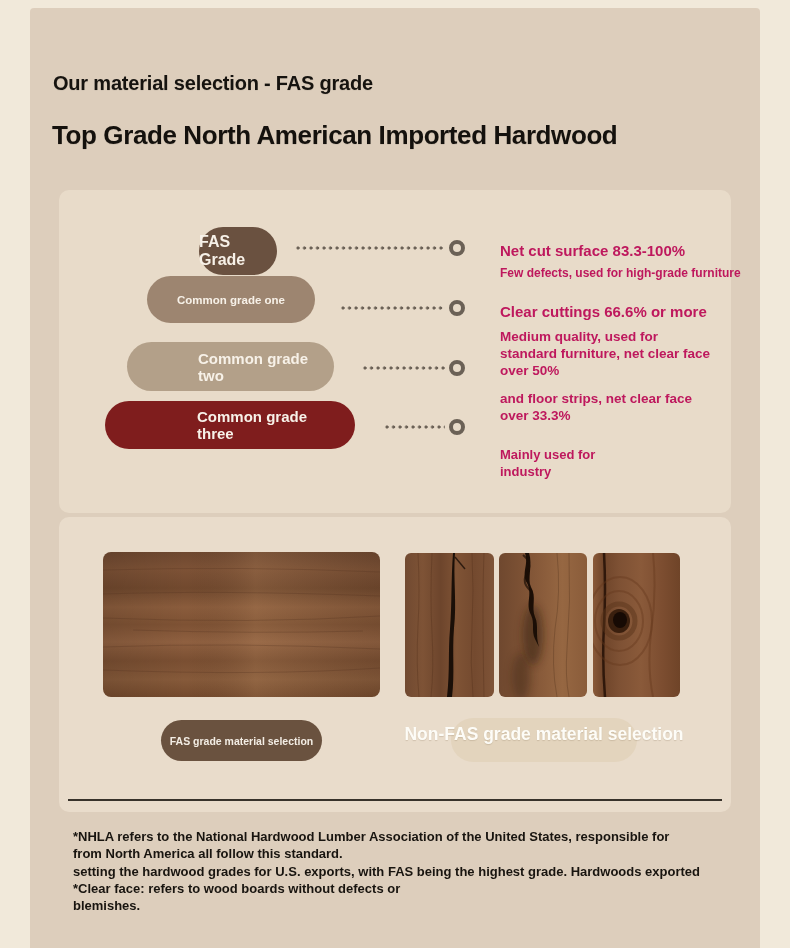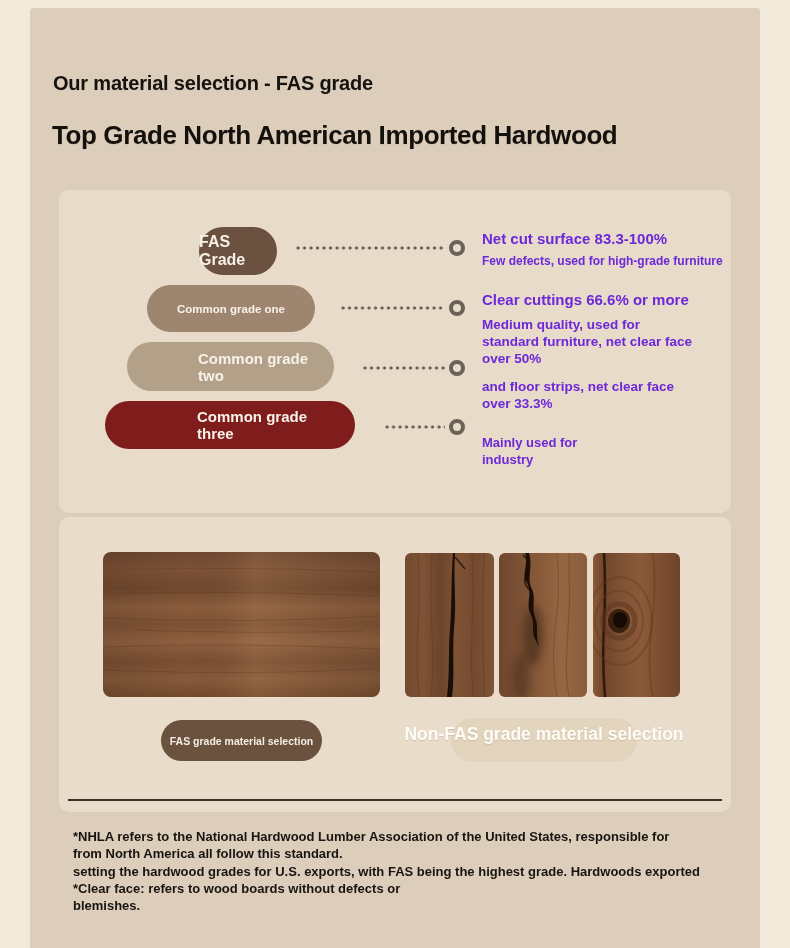--- a/index.html
+++ b/index.html
@@ -28,21 +28,21 @@
   .panel{
     position:absolute;left:29px;width:672px;background:#e8dbc9;border-radius:10px;
   }
   .panel1{top:182px;height:323px;}
   .panel2{top:509px;height:295px;background:#e9dccb;}
 
   
   .pill{position:absolute;border-radius:25px;color:#f7f1e8;}
   .pill-fas{left:140px;top:37px;width:78px;height:48px;background:#6a5140;
     display:flex;align-items:center;justify-content:center;font-size:16px;font-weight:700;}
-  .pill-one{left:88px;top:95px;width:168px;height:47px;background:#9d8570;
+  .pill-one{left:88px;top:86px;width:168px;height:47px;background:#9d8570;
     display:flex;align-items:center;justify-content:center;font-size:11.5px;font-weight:700;}
   .pill-two{left:68px;top:152px;width:207px;height:49px;background:#b3a089;
     display:flex;align-items:center;font-size:15px;font-weight:700;line-height:17px;}
   .pill-two .wrap{padding-left:71px;width:120px;}
   .pill-three{left:46px;top:211px;width:250px;height:48px;background:#7f1d1d;
     display:flex;align-items:center;font-size:15px;font-weight:700;line-height:17px;}
   .pill-three .wrap{padding-left:92px;width:130px;}
 
   
   .dots{position:absolute;height:6px;
@@ -52,21 +52,21 @@
   .dots2{left:281px;top:115px;width:105px;}
   .dots3{left:303px;top:175px;width:83px;}
   .dots4{left:325px;top:234px;width:61px;}
   .ring{position:absolute;width:8px;height:8px;border:4px solid #6b6156;border-radius:50%;}
   .ring1{left:390px;top:50px;}
   .ring2{left:390px;top:110px;}
   .ring3{left:390px;top:170px;}
   .ring4{left:390px;top:229px;}
 
   
-  .desc{position:absolute;left:423px;width:255px;color:#6d28d9;}
+  .desc{position:absolute;left:441px;width:255px;color:#be185d;margin-top:12px;}
   .desc-title{font-size:15px;font-weight:700;white-space:nowrap;}
   .desc-sub{font-size:12px;font-weight:700;white-space:nowrap;}
   .desc-line{font-size:13.5px;font-weight:700;white-space:nowrap;line-height:17.2px;}
   .desc-line-sm{font-size:13px;font-weight:700;white-space:nowrap;line-height:16.5px;}
   .d1t{top:40px;} .d1s{top:64px;}
   .d2t{top:101px;} .d2b{top:126px;}
   .d3b{top:188px;}
   .d4b{top:245px;}
 
   

